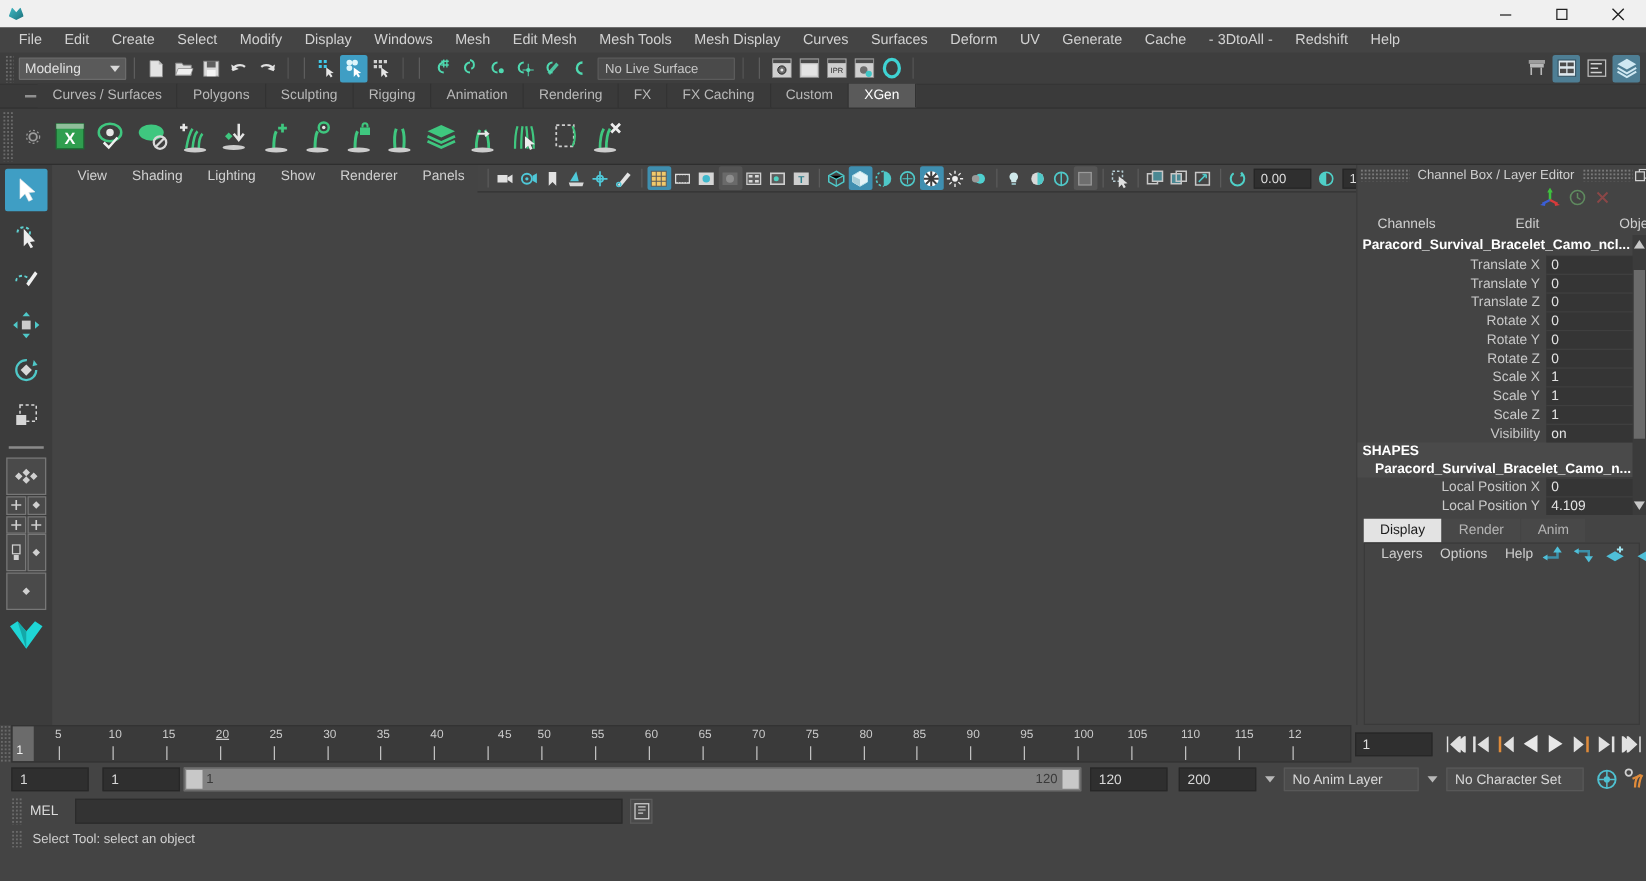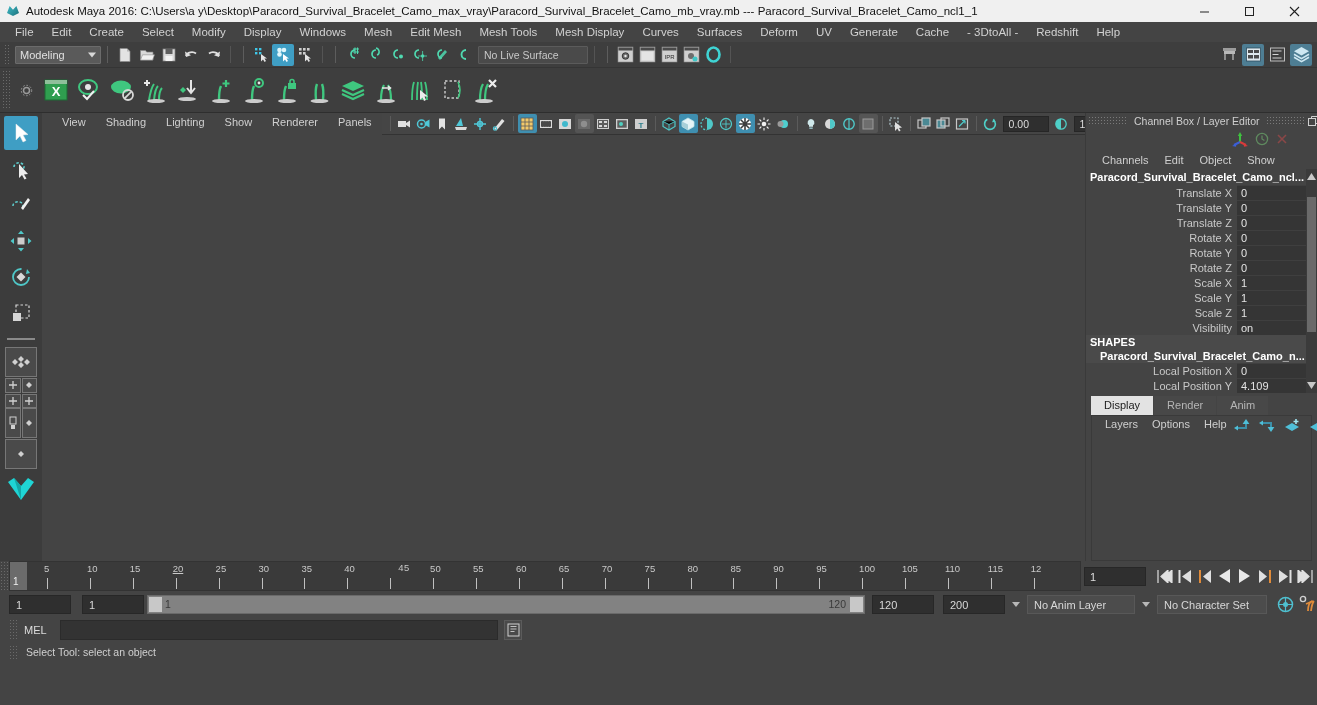--- a/index.html
+++ b/index.html
@@ -192,21 +192,21 @@
     color: #cfcfcf; background: #444; padding: 0 2px;
   }
   .dots {
     flex: 0 0 auto; width: 40px; height: 10px;
     background-image: radial-gradient(#7a7a7a 36%, transparent 38%);
     background-size: 3px 3px;
   }
   .cp-title .tt { padding: 0 6px; white-space: nowrap; }
   .cp-btn { width: 14px; height: 14px; display:flex; align-items:center; justify-content:center; margin-left:2px;}
   .cp-gizmos { height: 22px; display:flex; align-items:center; justify-content:flex-end; padding-right: 28px; gap: 6px;}
-  .cp-menubar { height: 18px; display:flex; align-items:flex-start; padding-left: 8px; font-size:11px; }
+  .cp-menubar { height: 18px; display:flex; align-items:flex-start; padding-left: 8px; font-size:11px;gap:48px; }
   .cp-menubar .menu-item { padding: 0 8px; line-height:18px; }
   .cb-objname {
     font-size: 11px; color: #ffffff; font-weight: bold; padding: 2px 4px 2px 4px;
     white-space: nowrap; overflow: hidden;
   }
   .cb-rows { position: relative; }
   .cb-row { display: flex; align-items: center; height: 15px; }
   .cb-lbl {
     flex: 1 1 auto; text-align: right; padding-right: 5px; font-size: 11px;
     color: #c9c9c9; white-space: nowrap; overflow: hidden;
@@ -317,21 +317,20 @@
   .helprow { display:flex; align-items:center; height: 18px; background: #444; padding-left: 9px; gap: 8px;}
   .help-text { font-size: 10.5px; color: #d0d0d0; }
 </style>
 </head>
 <body>
 
 <div class="app">
 
   <div class="titlebar">
     <div class="title-icon"></div>
-    <div class="title-text">Autodesk Maya 2016: C:\Users\a y\Desktop\Paracord_Survival_Bracelet_Camo_max_vray\Paracord_Survival_Bracelet_Camo_mb_vray.mb  ---  Paracord_Survival_Bracelet_Camo_ncl1_1</div>
     <div class="win-btns">
       <div class="win-btn">
         <svg width="11" height="11" viewBox="0 0 11 11">
             <rect x="1" y="5.5" width="9" height="1" fill="#222"></rect>
           </svg>
       </div>
       <div class="win-btn">
         <svg width="11" height="11" viewBox="0 0 11 11">
             <rect x="1.5" y="1.5" width="8" height="8" fill="none" stroke="#222" stroke-width="1"></rect>
           </svg>
@@ -544,20 +543,33 @@
       <div class="tb-ico" style="background:#4e7e94">
         <svg width="19" height="19" viewBox="0 0 19 19">
             <path d="M9.5 2 L17 6.3 L9.5 10.6 L2 6.3Z" fill="#cfe8f2"></path>
             <path d="M2 9.3 L9.5 13.6 L17 9.3" fill="none" stroke="#cfe8f2" stroke-width="1.6"></path>
             <path d="M2 12.3 L9.5 16.6 L17 12.3" fill="none" stroke="#cfe8f2" stroke-width="1.6"></path>
           </svg>
       </div>
     </div>
   </div>
 
+  <div class="shelftabs">
+    <div class="shelf-handle"></div>
+    <div class="shelftab">Curves / Surfaces</div>
+    <div class="shelftab">Polygons</div>
+    <div class="shelftab">Sculpting</div>
+    <div class="shelftab">Rigging</div>
+    <div class="shelftab">Animation</div>
+    <div class="shelftab">Rendering</div>
+    <div class="shelftab">FX</div>
+    <div class="shelftab">FX Caching</div>
+    <div class="shelftab">Custom</div>
+    <div class="shelftab active">XGen</div>
+  </div>
 
   <div class="shelf">
     <div class="shelf-grip"></div>
     <div class="shelf-gear">
       <svg width="13" height="13" viewBox="0 0 13 13">
           <circle cx="6.5" cy="6.5" r="3" fill="none" stroke="#9b9b9b" stroke-width="1.5"></circle>
           <circle cx="6.5" cy="6.5" r="5.2" fill="none" stroke="#9b9b9b" stroke-width="1" stroke-dasharray="1.6 1.8"></circle>
         </svg>
     </div>
 

